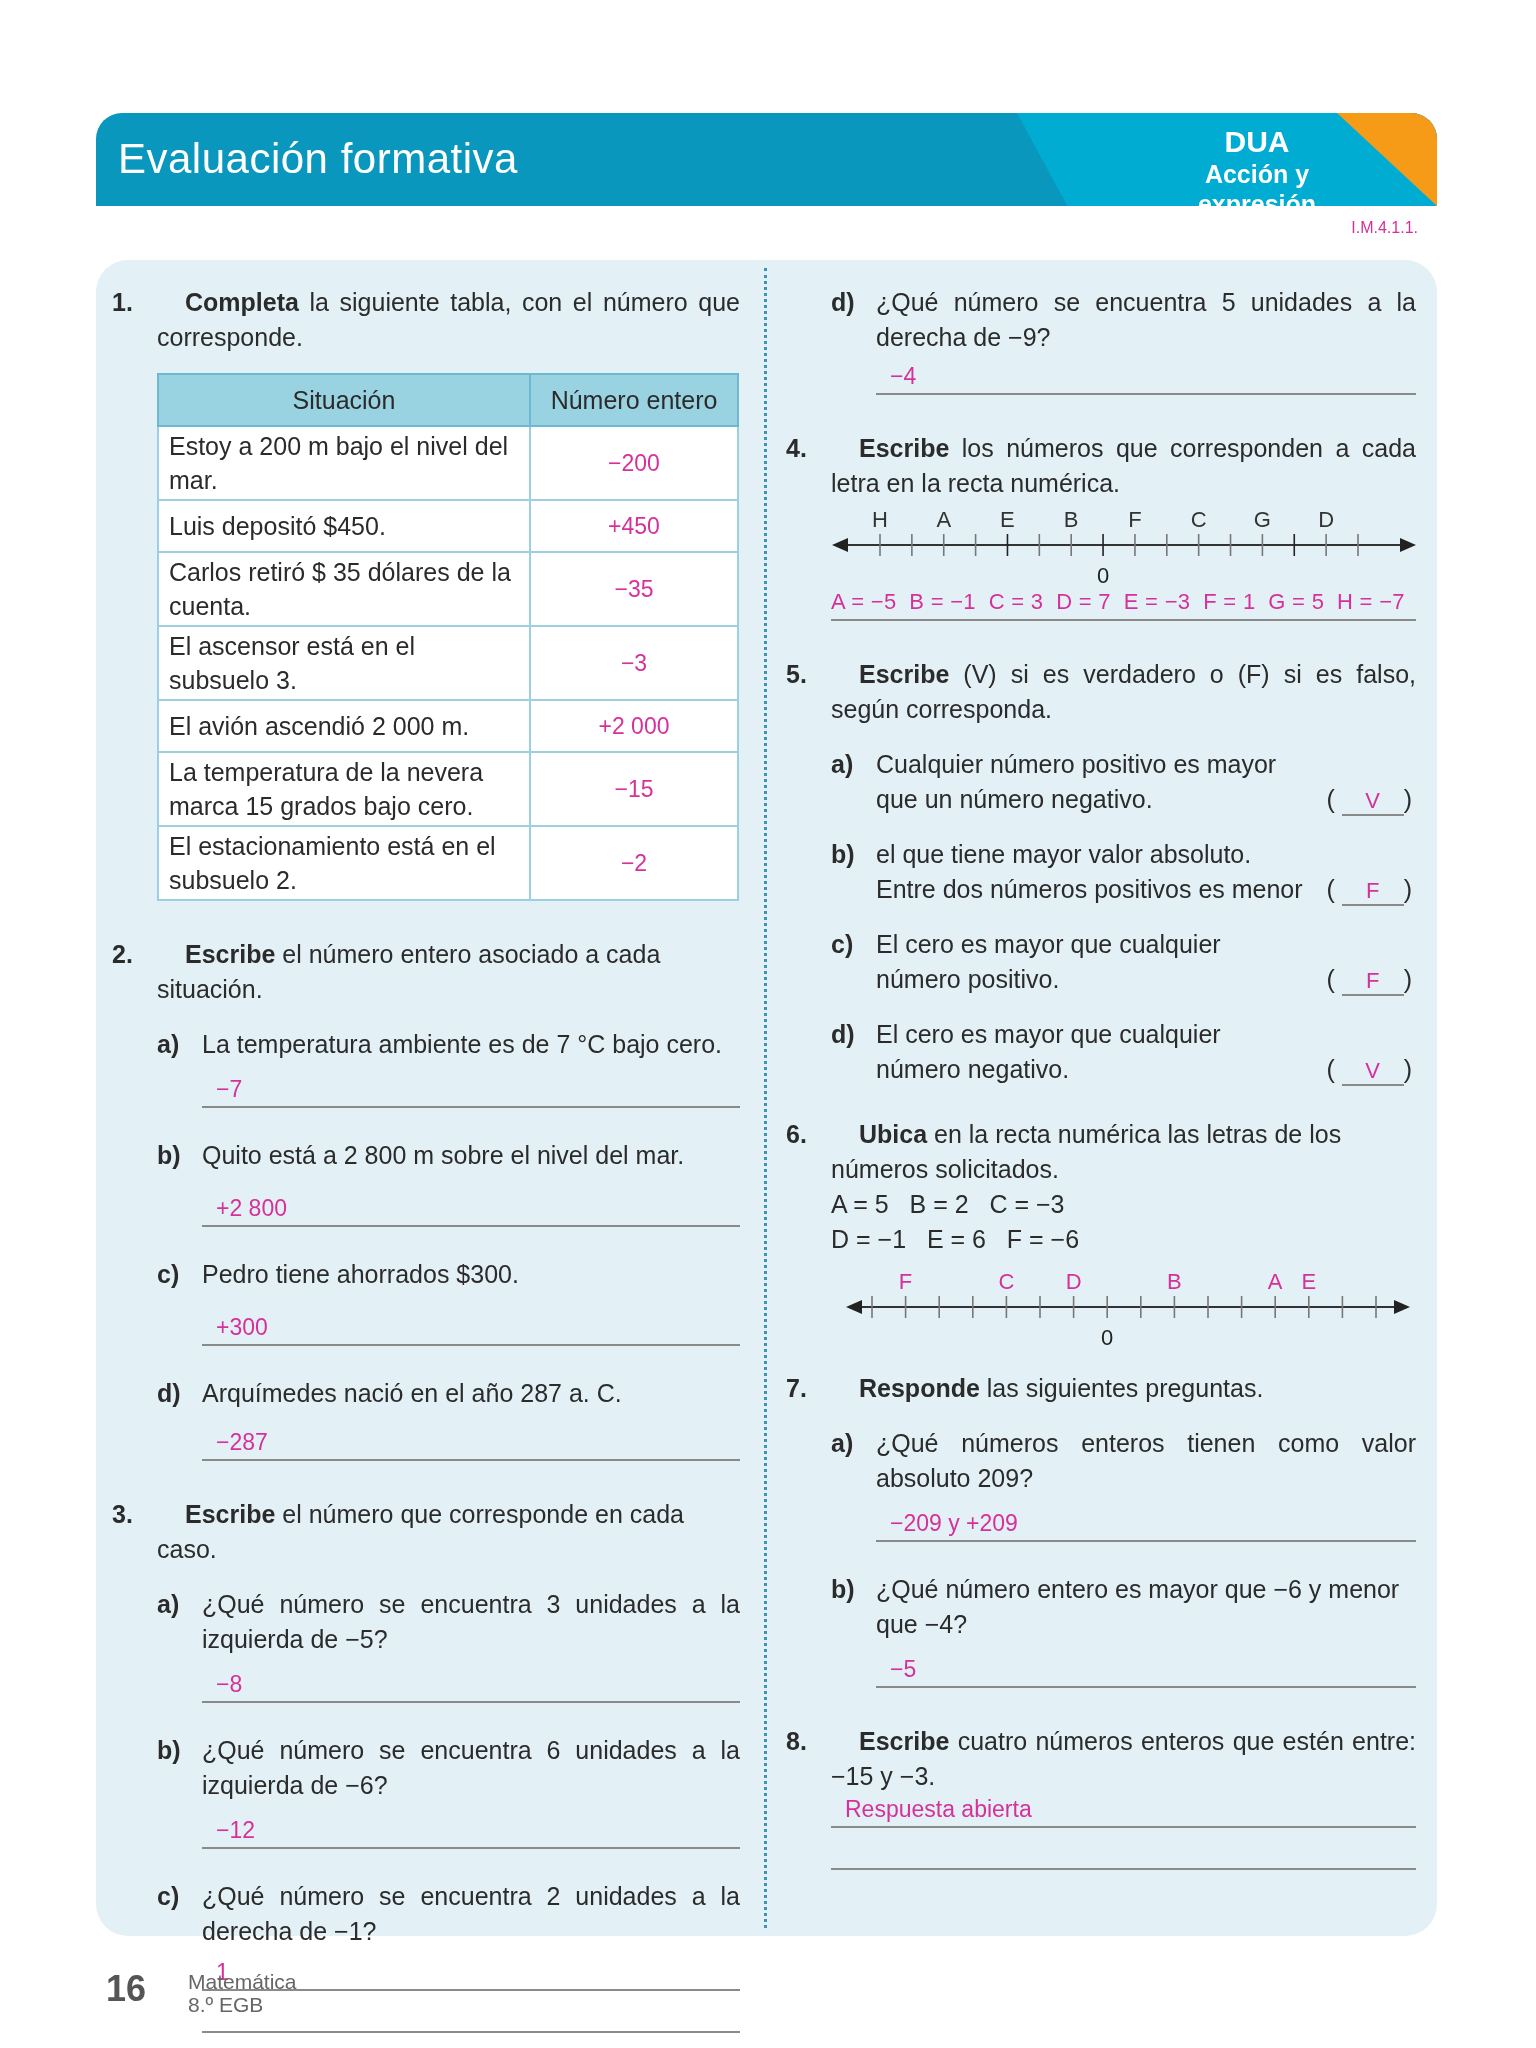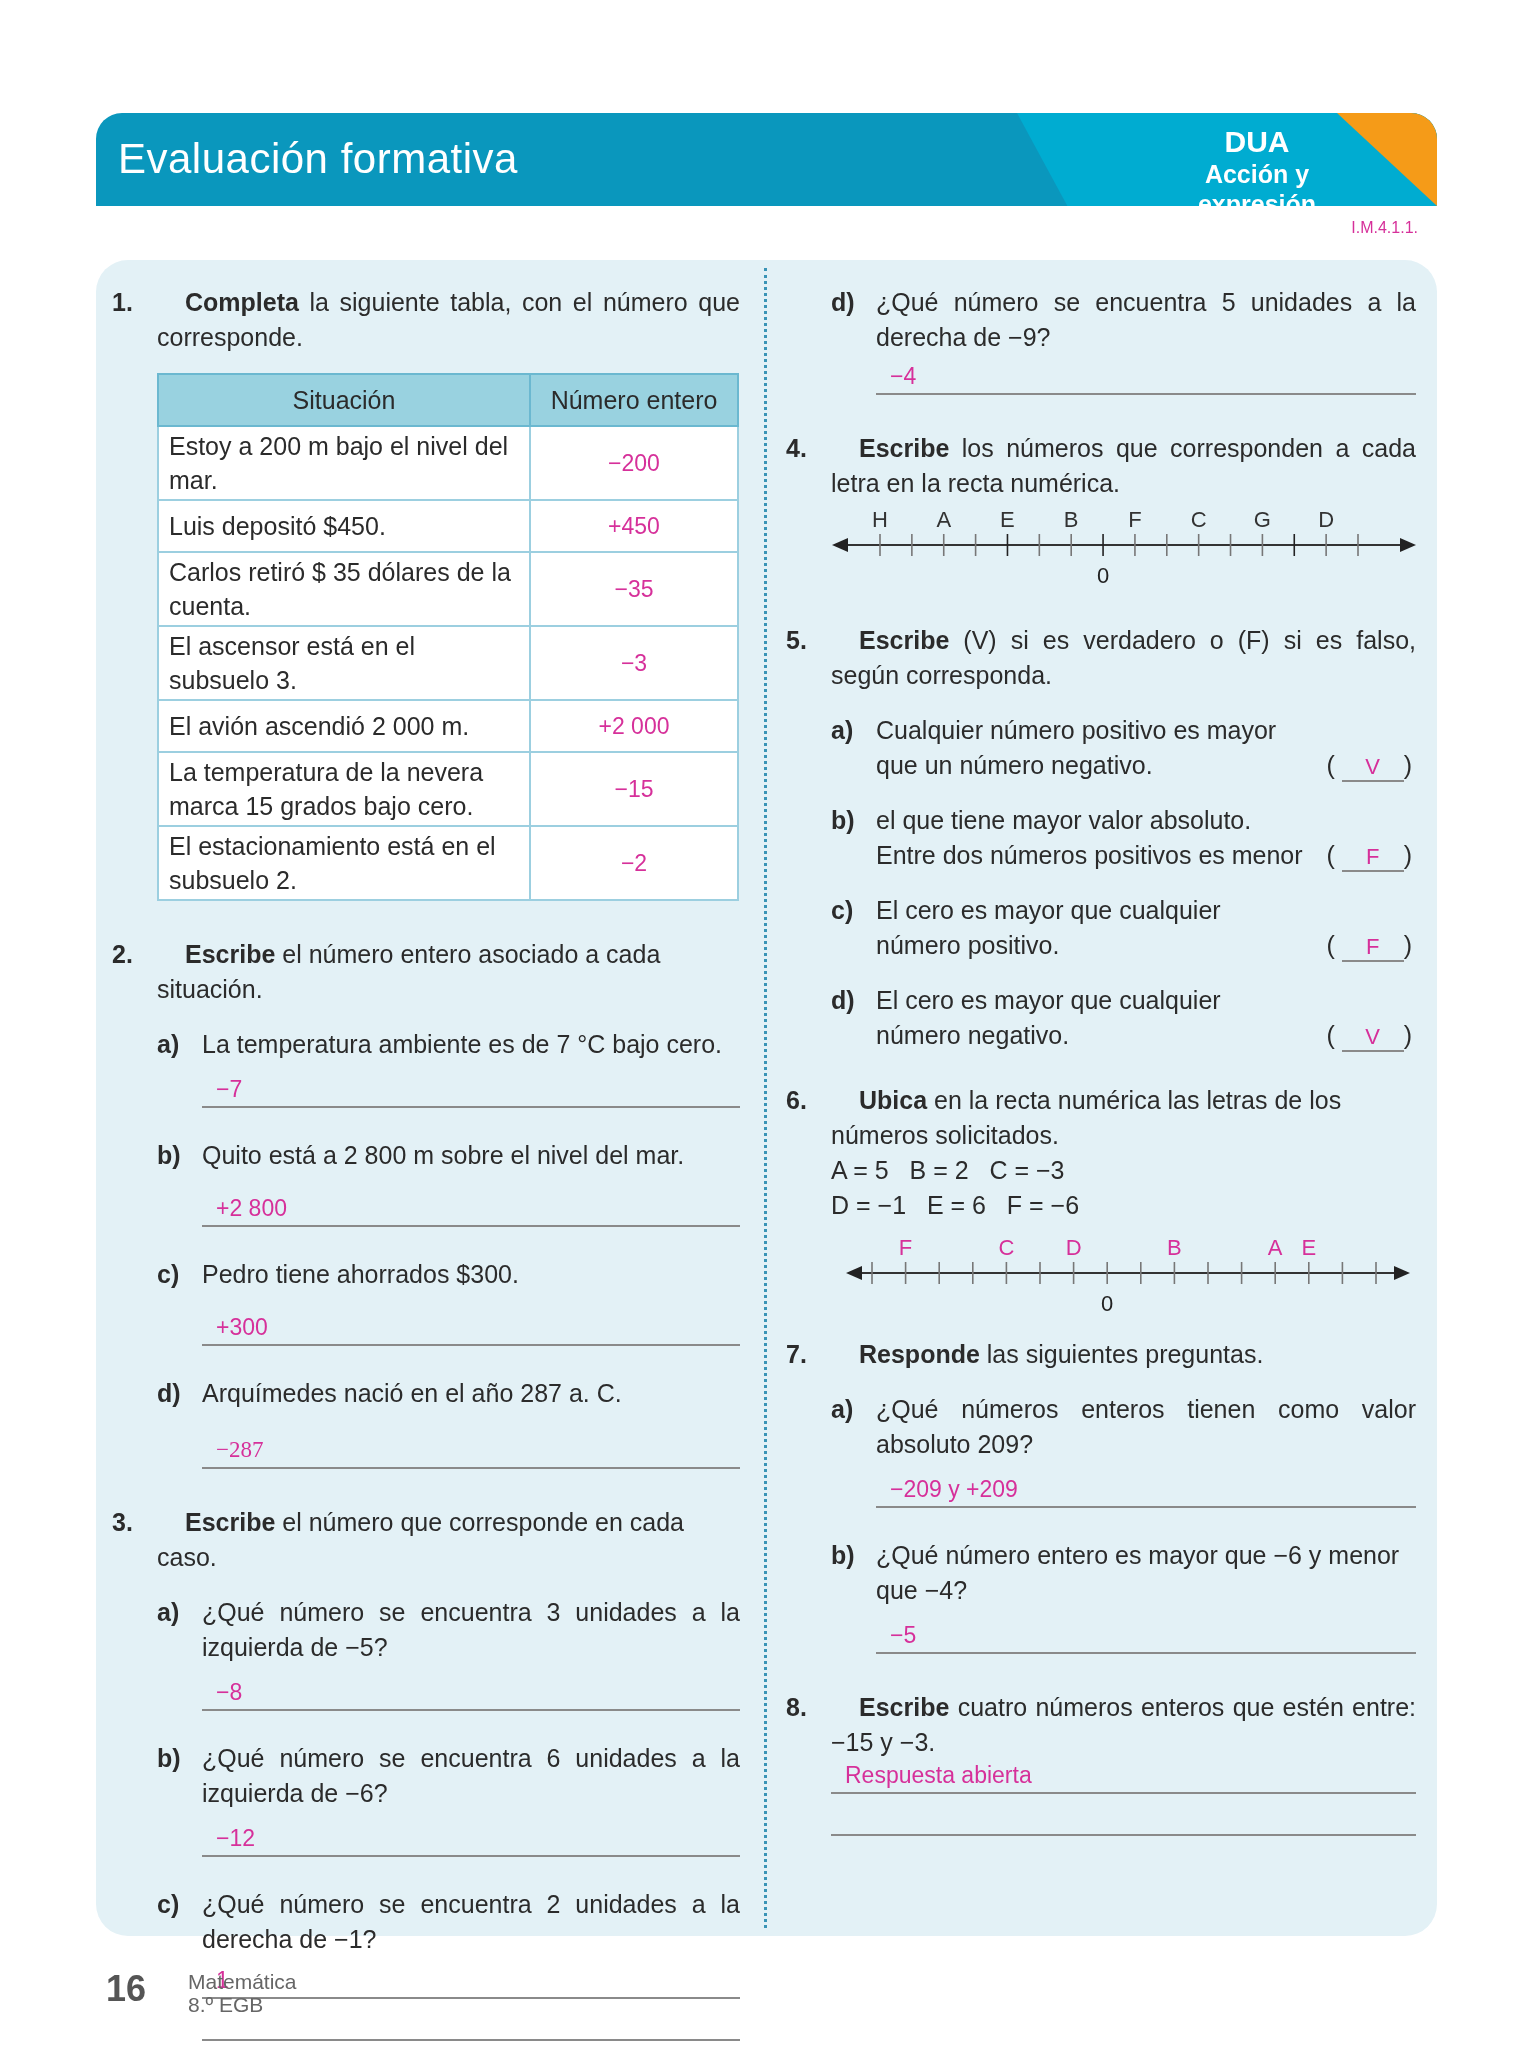--- a/index.html
+++ b/index.html
@@ -168,21 +168,21 @@
     <div class="sub" style="margin-top:30px;">
       <span class="lbl">c)</span>
       <span>Pedro tiene ahorrados $300.</span>
     </div>
     <div class="ansline" style="margin-left:45px;margin-top:20px;">+300</div>
 
     <div class="sub" style="margin-top:30px;">
       <span class="lbl">d)</span>
       <span>Arquímedes nació en el año 287 a. C.</span>
     </div>
-    <div class="ansline" style="margin-left:45px;margin-top:24px;font-family:Liberation Serif, serif;">−287</div>
+    <div class="ansline" style="margin-left:45px;margin-top:16px;">−287</div>
   </div>
 
   <div class="q" style="margin-top:36px;">
     <span class="num">3.</span>
     <b>Escribe</b><span> el número que corresponde en cada caso.</span>
   </div>
   <div style="margin-left:45px;">
     <div class="sub justify" style="margin-top:20px;">
       <span class="lbl">a)</span>
       <span>¿Qué número se encuentra 3 unidades a la izquierda de −5?</span>
@@ -243,20 +243,21 @@
         <text x="94" y="20" text-anchor="middle" font-size="22" font-family="Liberation Sans, sans-serif" fill="#333">H</text>
         <text x="157.73333333333335" y="20" text-anchor="middle" font-size="22" font-family="Liberation Sans, sans-serif" fill="#333">A</text>
         <text x="221.46666666666667" y="20" text-anchor="middle" font-size="22" font-family="Liberation Sans, sans-serif" fill="#333">E</text>
         <text x="285.2" y="20" text-anchor="middle" font-size="22" font-family="Liberation Sans, sans-serif" fill="#333">B</text>
         <text x="348.93333333333334" y="20" text-anchor="middle" font-size="22" font-family="Liberation Sans, sans-serif" fill="#333">F</text>
         <text x="412.6666666666667" y="20" text-anchor="middle" font-size="22" font-family="Liberation Sans, sans-serif" fill="#333">C</text>
         <text x="476.4" y="20" text-anchor="middle" font-size="22" font-family="Liberation Sans, sans-serif" fill="#333">G</text>
         <text x="540.1333333333333" y="20" text-anchor="middle" font-size="22" font-family="Liberation Sans, sans-serif" fill="#333">D</text>
       </svg>
     </div>
+  <div class="ansline" style="margin-left:45px;padding-left:0;font-size:22px;letter-spacing:0.3px;white-space:pre;">A = −5  B = −1  C = 3  D = 7  E = −3  F = 1  G = 5  H = −7</div>
 
   <div class="q justify" style="margin-top:36px;">
     <span class="num">5.</span>
     <b>Escribe</b><span> (V) si es verdadero o (F) si es falso, según corresponda.</span>
   </div>
   <div style="margin-left:45px;">
     <div class="tf-row" style="margin-top:20px;">
       <span class="lbl">a)</span>
       <div>Cualquier número positivo es mayor</div>
       <div>que un número negativo.</div>

